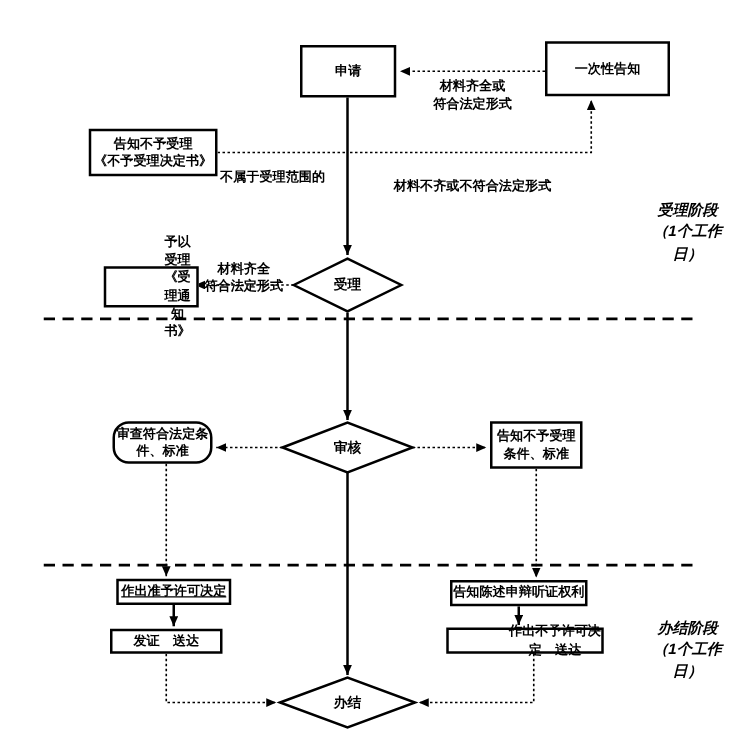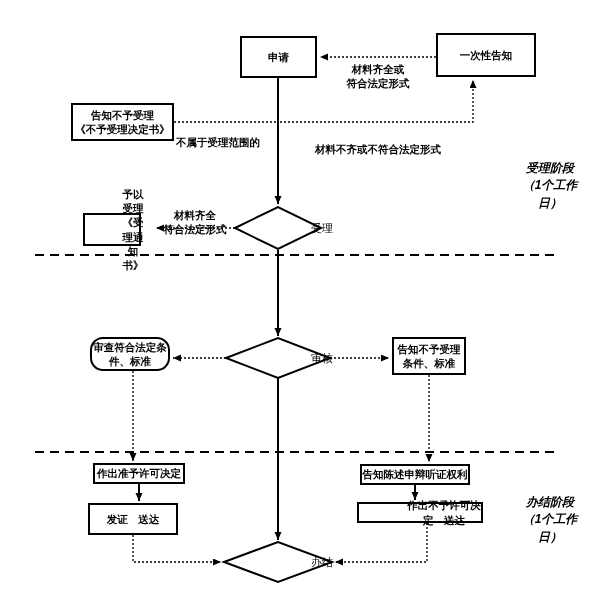--- a/index.html
+++ b/index.html
@@ -27,24 +27,23 @@
     position:absolute;
     text-align:center;
     font-size:10.5px;font-weight:bold;line-height:1.35;
     white-space:pre-line;
     z-index:2;
     margin-top:40px;
   }
   .dlabel{
     position:absolute;
     transform:translate(-50%,-50%);
-    font-size:11px;font-weight:normal;
+    font-size:11px;font-weight:bold;
     z-index:3;
     white-space:nowrap;
-    margin-left:44px;
   }
   .stage-label{
     position:absolute;
     text-align:center;
     font-size:12px;font-weight:bold;line-height:1.45;
     white-space:pre-line;
     z-index:2;
     font-style:italic;
   }
 </style>
@@ -93,32 +92,32 @@
     </g>
   </svg>
 
   <div class="box" style="left:240px;top:36px;width:77px;height:42px;">申请</div>
 
   <div class="box" style="left:436px;top:33px;width:100px;height:44px;border-width:2.5px;">一次性告知</div>
 
   <div class="box" style="left:47px;top:103px;width:103px;height:38px;border-width:2.5px;margin-left:24px;">告知不予受理
 《不予受理决定书》</div>
 
-  <div class="box" style="left:83px;top:213px;width:58px;height:33px;padding-left:42px;">予以受理
+  <div class="box" style="left:83px;top:213px;width:76px;height:33px;padding-left:42px;">予以受理
 《受理通知书》</div>
 
   <div class="box" style="left:90px;top:337px;width:80px;height:34px;border-radius:13px;">审查符合法定条
 件、标准</div>
 
   <div class="box" style="left:392px;top:337px;width:74px;height:38px;">告知不予受理
 条件、标准</div>
 
-  <div class="box" style="left:93px;top:463px;width:92px;height:21px;">作出准予许可决定</div>
+  <div class="box" style="left:93px;top:463px;width:92px;height:21px;text-decoration:underline;">作出准予许可决定</div>
 
-  <div class="box" style="left:88px;top:503px;width:90px;height:32px;">发证　送达</div>
+  <div class="box" style="left:88px;top:503px;width:90px;height:20px;">发证　送达</div>
 
   <div class="box" style="left:360px;top:464px;width:110px;height:21px;">告知陈述申辩听证权利</div>
 
   <div class="box" style="left:357px;top:502px;width:126px;height:21px;padding-left:48px;">作出不予许可决定　送达</div>
 
   <div class="dlabel" style="left:278px;top:228px;">受理</div>
   <div class="dlabel" style="left:278px;top:358px;">审核</div>
   <div class="dlabel" style="left:278px;top:562px;">办结</div>
 
   <div class="flabel" style="left:330px;top:22px;width:96px;">材料齐全或

